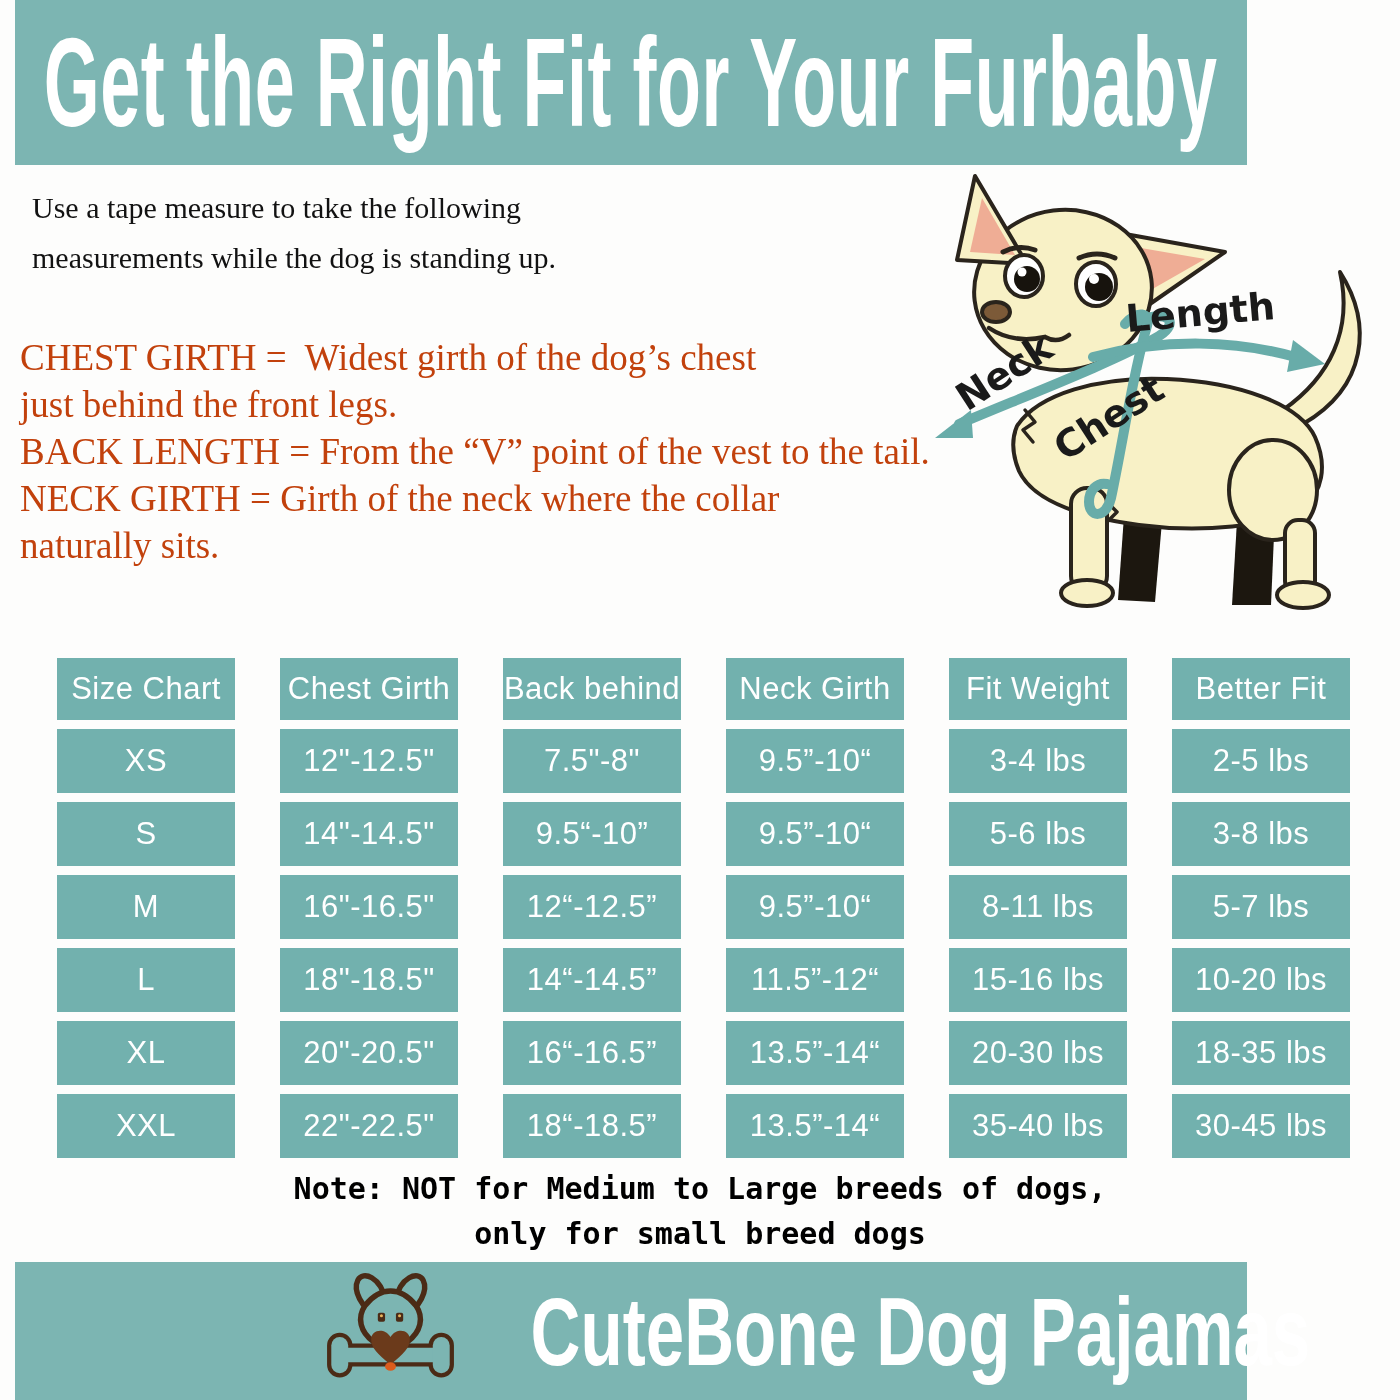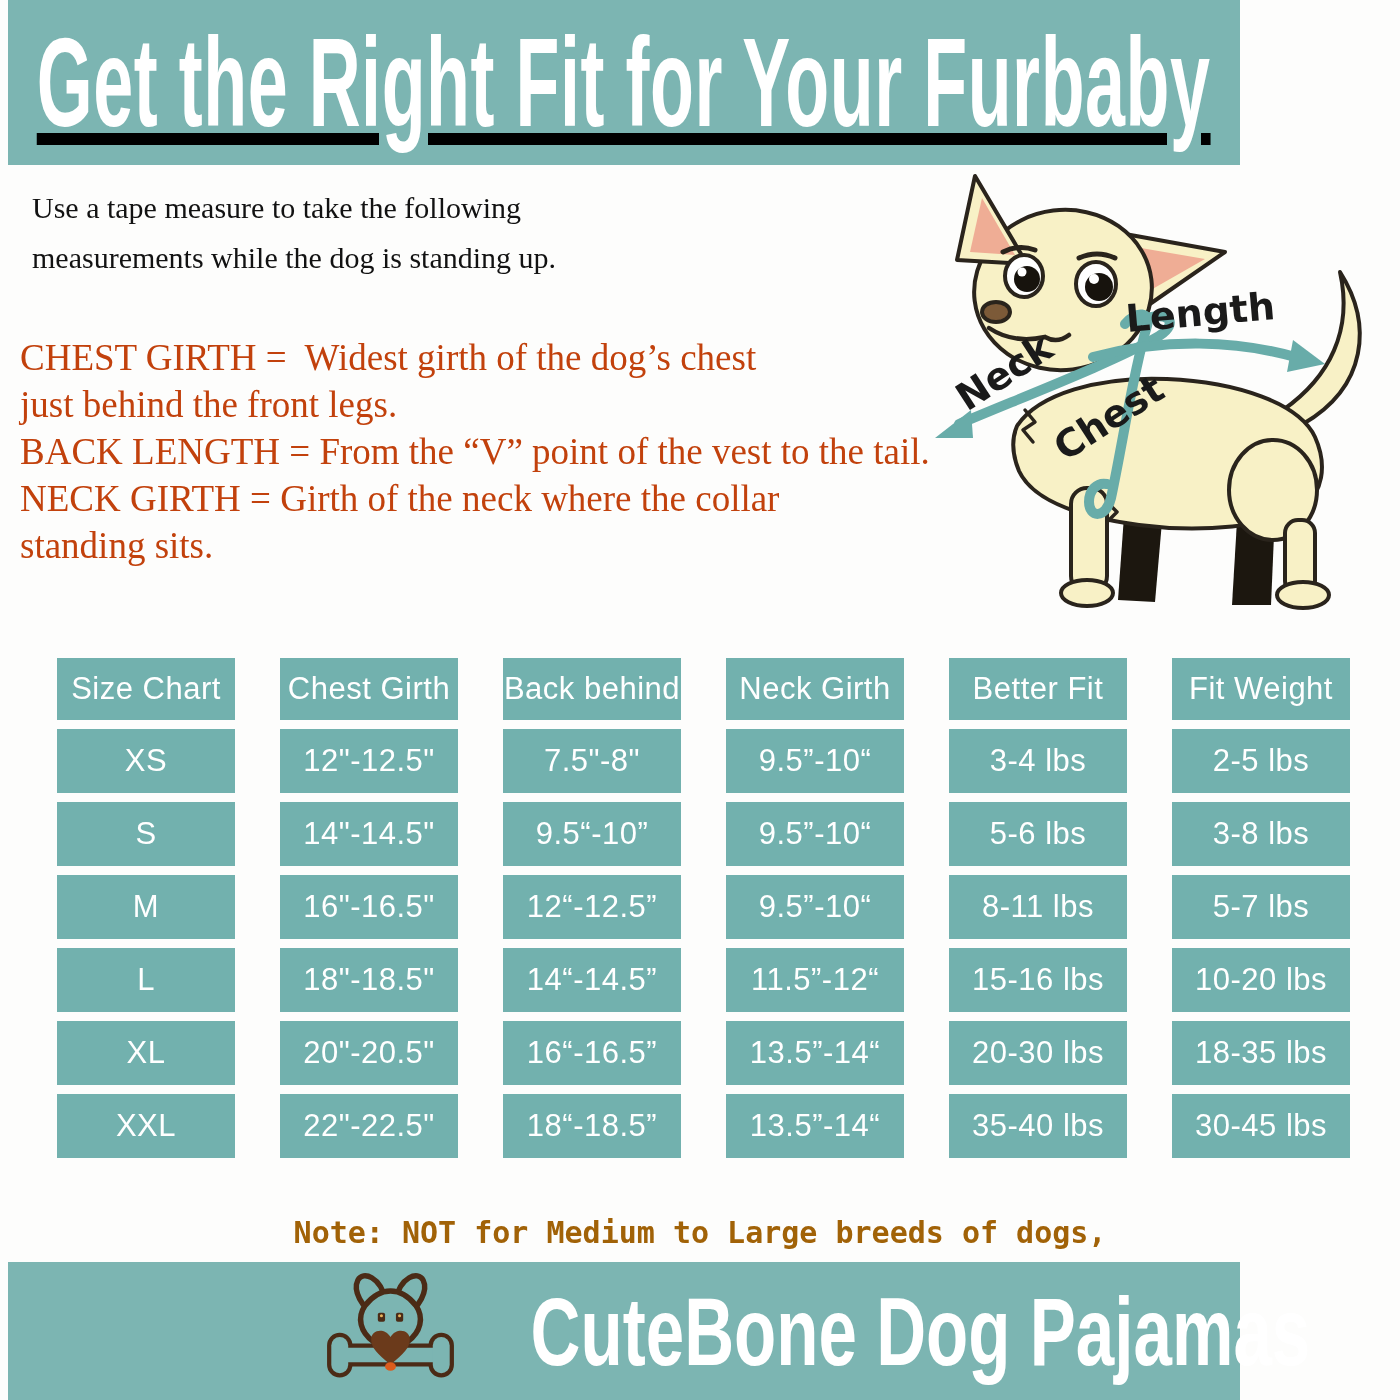--- a/index.html
+++ b/index.html
@@ -1,21 +1,21 @@
 <!DOCTYPE html>
 <html style="--band-teal: #7cb5b2; --cell-teal: #72b1ae; --tape-teal: #68aca9; --dog-cream: #f8f1c6; --ear-pink: #efad95; --logo-brown: #4b2b16; --heart-brown: #6b3a1b; --tongue-orange: #da5c1d; --text-dark: #121212; --text-white: #ffffff;"><head>
 <meta charset="utf-8">
 <style>
   html,body{margin:0;padding:0;background:#9a9a9a;}
   #canvas{
     position:relative;width:1400px;height:1400px;margin:0 auto;
     background:#fdfdfc;overflow:hidden;
     font-family:"Liberation Sans",sans-serif;
   }
-  .band{position:absolute;left:8px;width:1232px;background:var(--band-teal,#7cb5b2);text-decoration:underline;}
+  .band{position:absolute;left:15px;width:1232px;background:var(--band-teal,#7cb5b2);}
   .band-top{top:0;height:165px;display:flex;align-items:center;justify-content:center;}
   .band-bottom{top:1262px;height:138px;}
   .title{
     margin:0;color:#fff;font-weight:700;font-size:126px;line-height:165px;
     white-space:nowrap;transform:scaleX(0.57);transform-origin:50% 50%;
     letter-spacing:1px;
   }
   .intro{
     position:absolute;left:32px;top:183px;color:#121212;
     font-family:"Liberation Serif",serif;font-size:30px;line-height:50px;
@@ -35,21 +35,21 @@
   }
   .cell{
     height:64px;background:var(--cell-teal,#72b1ae);color:#fff;
     display:flex;align-items:center;justify-content:center;
     font-size:31px;letter-spacing:0.5px;
   }
   .cell.head{height:62px;}
   .note{
     position:absolute;left:0;top:1166px;width:1400px;text-align:center;
     font-family:"DejaVu Sans Mono",monospace;font-weight:700;
-    font-size:30px;line-height:45px;color:#a16207;margin-top:44px;
+    font-size:30px;line-height:45px;color:#000000;
   }
   .logo-svg{position:absolute;left:318px;top:1268px;}
   .brand{
     position:absolute;left:420px;top:1262px;width:790px;height:138px;
     line-height:140px;text-align:center;color:#fff;font-weight:700;
     font-size:96px;white-space:nowrap;transform:scaleX(0.72);
     transform-origin:50% 50%;
   }
 </style>
 </head>
@@ -64,21 +64,21 @@
   <section class="intro">
     <div>Use a tape measure to take the following</div>
     <div>measurements while the dog is standing up.</div>
   </section>
 
   <section class="defs">
     <div>CHEST GIRTH =  Widest girth of the dog’s chest</div>
     <div>just behind the front legs.</div>
     <div>BACK LENGTH = From the “V” point of the vest to the tail.</div>
     <div>NECK GIRTH = Girth of the neck where the collar</div>
-    <div>standing sits.</div>
+    <div>naturally sits.</div>
   </section>
 
   <svg class="dog-svg" width="525" height="485" viewBox="0 0 525 485">
     <g stroke="#2a241c" stroke-width="4" stroke-linejoin="round" stroke-linecap="round">
 
       <path d="M408,238 C455,205 478,158 465,100 C498,152 492,215 428,252 Z" fill="#f8f1c6"></path>
 
       <path d="M250,330 L243,428 L280,430 L288,338 Z" fill="#1c170f" stroke="none"></path>
       <path d="M363,332 L357,433 L396,433 L400,340 Z" fill="#1c170f" stroke="none"></path>
 
@@ -130,22 +130,22 @@
       <text x="252" y="160" transform="rotate(-5 252 160)">Length</text>
       <text x="190" y="290" transform="rotate(-33 190 290)">Chest</text>
     </g>
   </svg>
 
   <section class="size-table">
     <div class="cell head">Size Chart</div>
     <div class="cell head">Chest Girth</div>
     <div class="cell head">Back behind</div>
     <div class="cell head">Neck Girth</div>
+    <div class="cell head">Fit Weight</div>
     <div class="cell head">Better Fit</div>
-    <div class="cell head">Fit Weight</div>
 
     <div class="cell">XS</div>
     <div class="cell">12"-12.5"</div>
     <div class="cell">7.5"-8"</div>
     <div class="cell">9.5”-10“</div>
     <div class="cell">3-4 lbs</div>
     <div class="cell">2-5 lbs</div>
 
     <div class="cell">S</div>
     <div class="cell">14"-14.5"</div>

